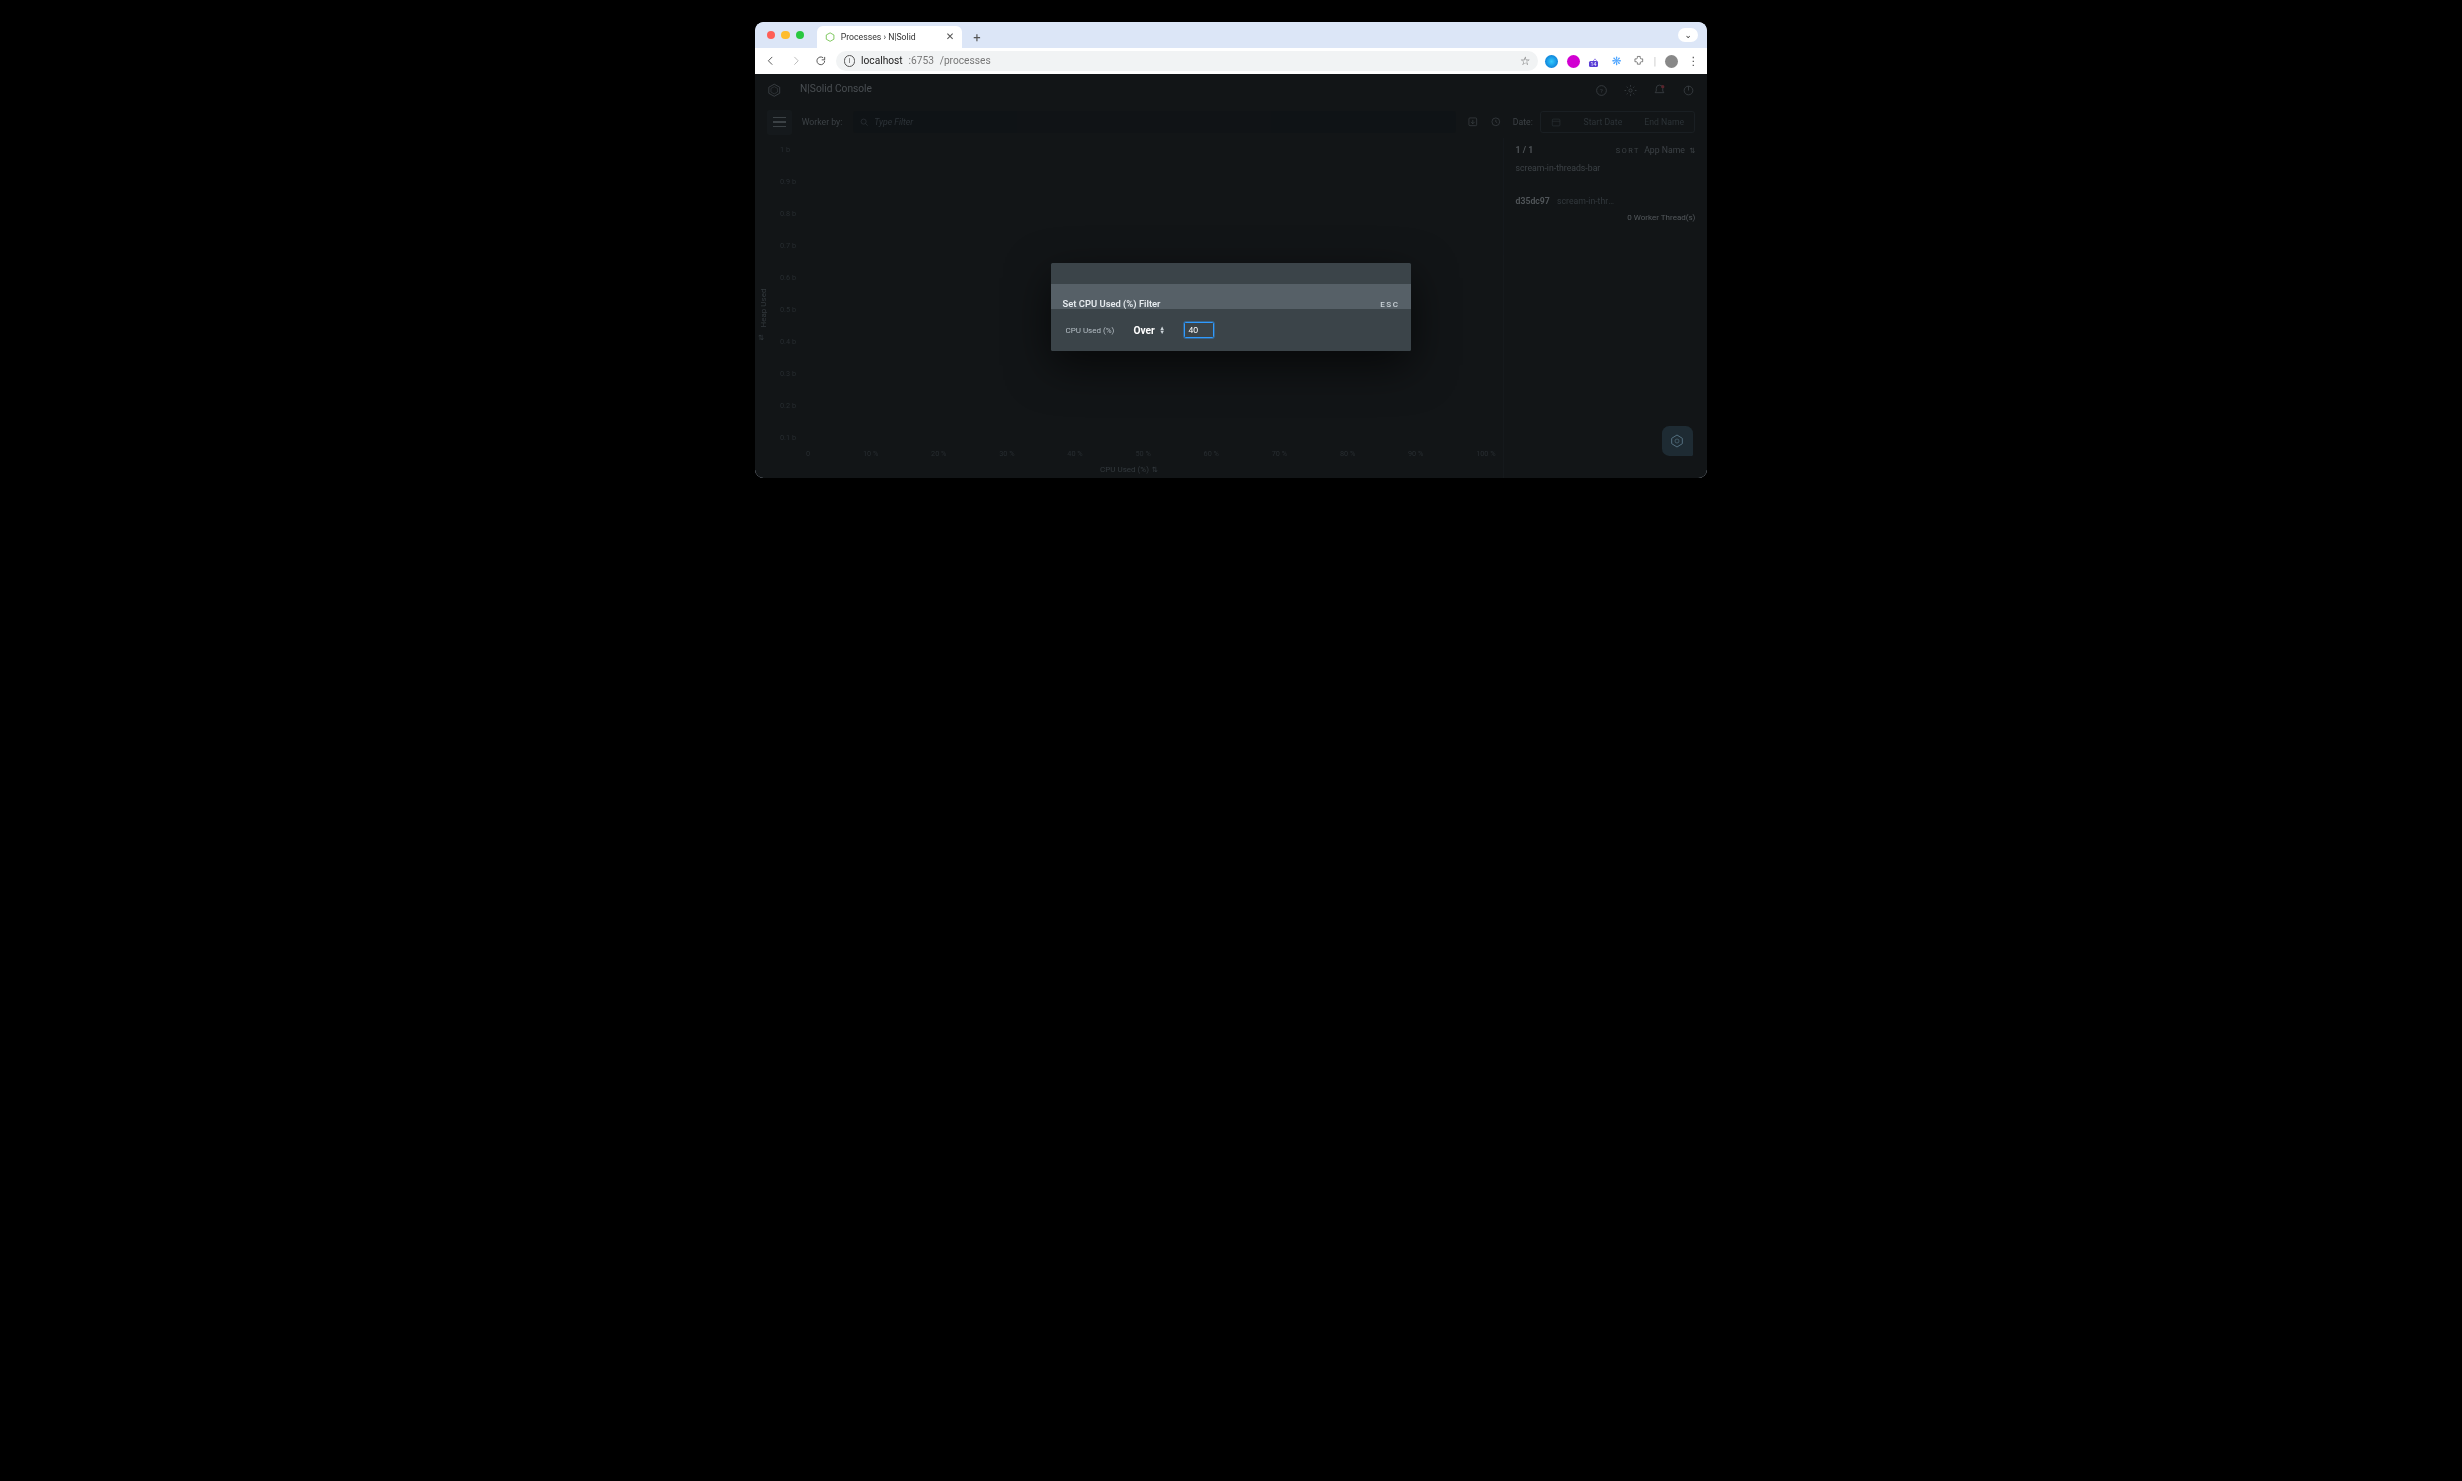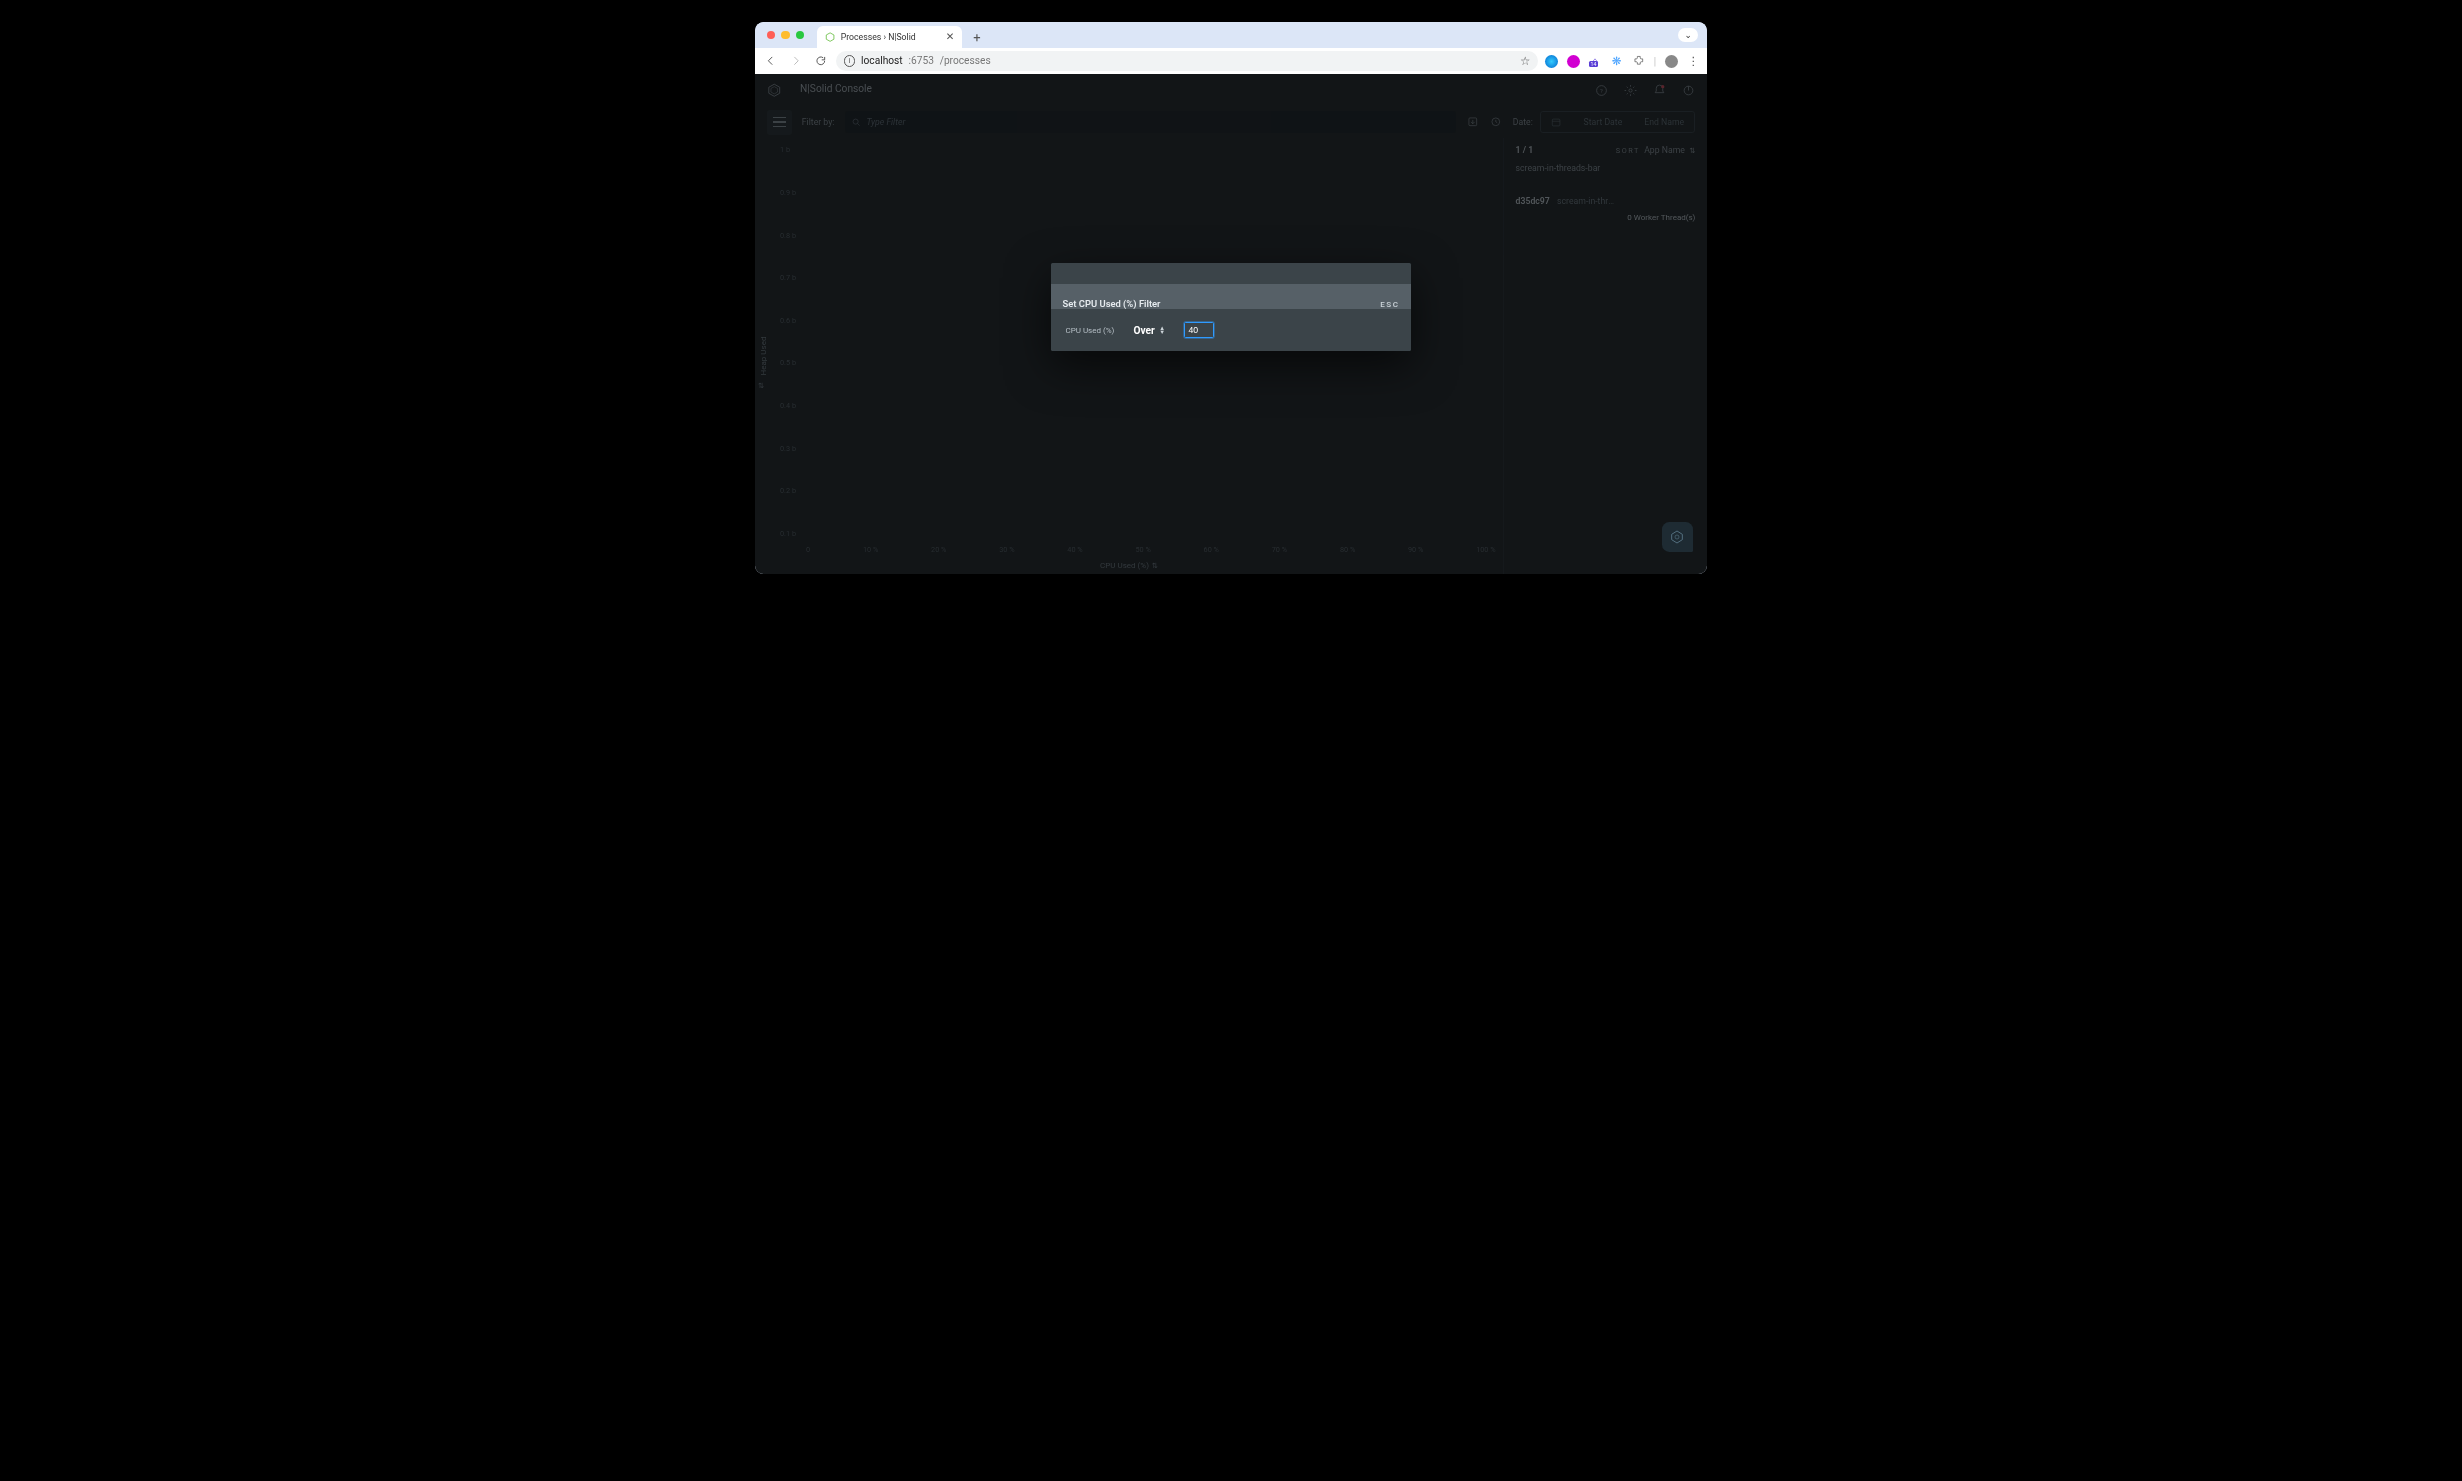--- a/index.html
+++ b/index.html
@@ -8,21 +8,21 @@
     font-family: -apple-system, BlinkMacSystemFont, "Segoe UI", Roboto, sans-serif;
     background: #000;
     display: flex;
     align-items: flex-start;
     justify-content: center;
     padding: 22px 0 0 0;
     overflow: hidden;
   }
   .browser-window {
     width: 952px;
-    height: 552px;
+    height: 456px;
     background: #dce6f7;
     border-radius: 8.7px;
     overflow: hidden;
     display: flex;
     flex-direction: column;
     position: relative;
   }
   
   .tab-bar {
     height: 26px;
@@ -362,21 +362,21 @@
             </div>
         </div>
       </div>
 
       <div class="filter-bar">
         <div class="hamburger">
             <span></span>
             <span></span>
             <span></span>
           </div>
-        <span>Filter by:</span>
+        <span>Worker by:</span>
         <div class="filter-input">
           <svg width="8.7" height="8.7" viewBox="0 0 24 24">
               <circle cx="10" cy="10" r="7" fill="none" stroke="#5d6a73" stroke-width="2"></circle>
               <line x1="15" y1="15" x2="21" y2="21" stroke="#5d6a73" stroke-width="2"></line>
             </svg>
           <span>Type Filter</span>
         </div>
         <div class="hdr-icon">
             <svg width="11.6" height="11.6" viewBox="0 0 24 24">
               <rect x="4" y="4" width="16" height="16" rx="2" fill="none" stroke="#8a949c" stroke-width="1.5"></rect>

